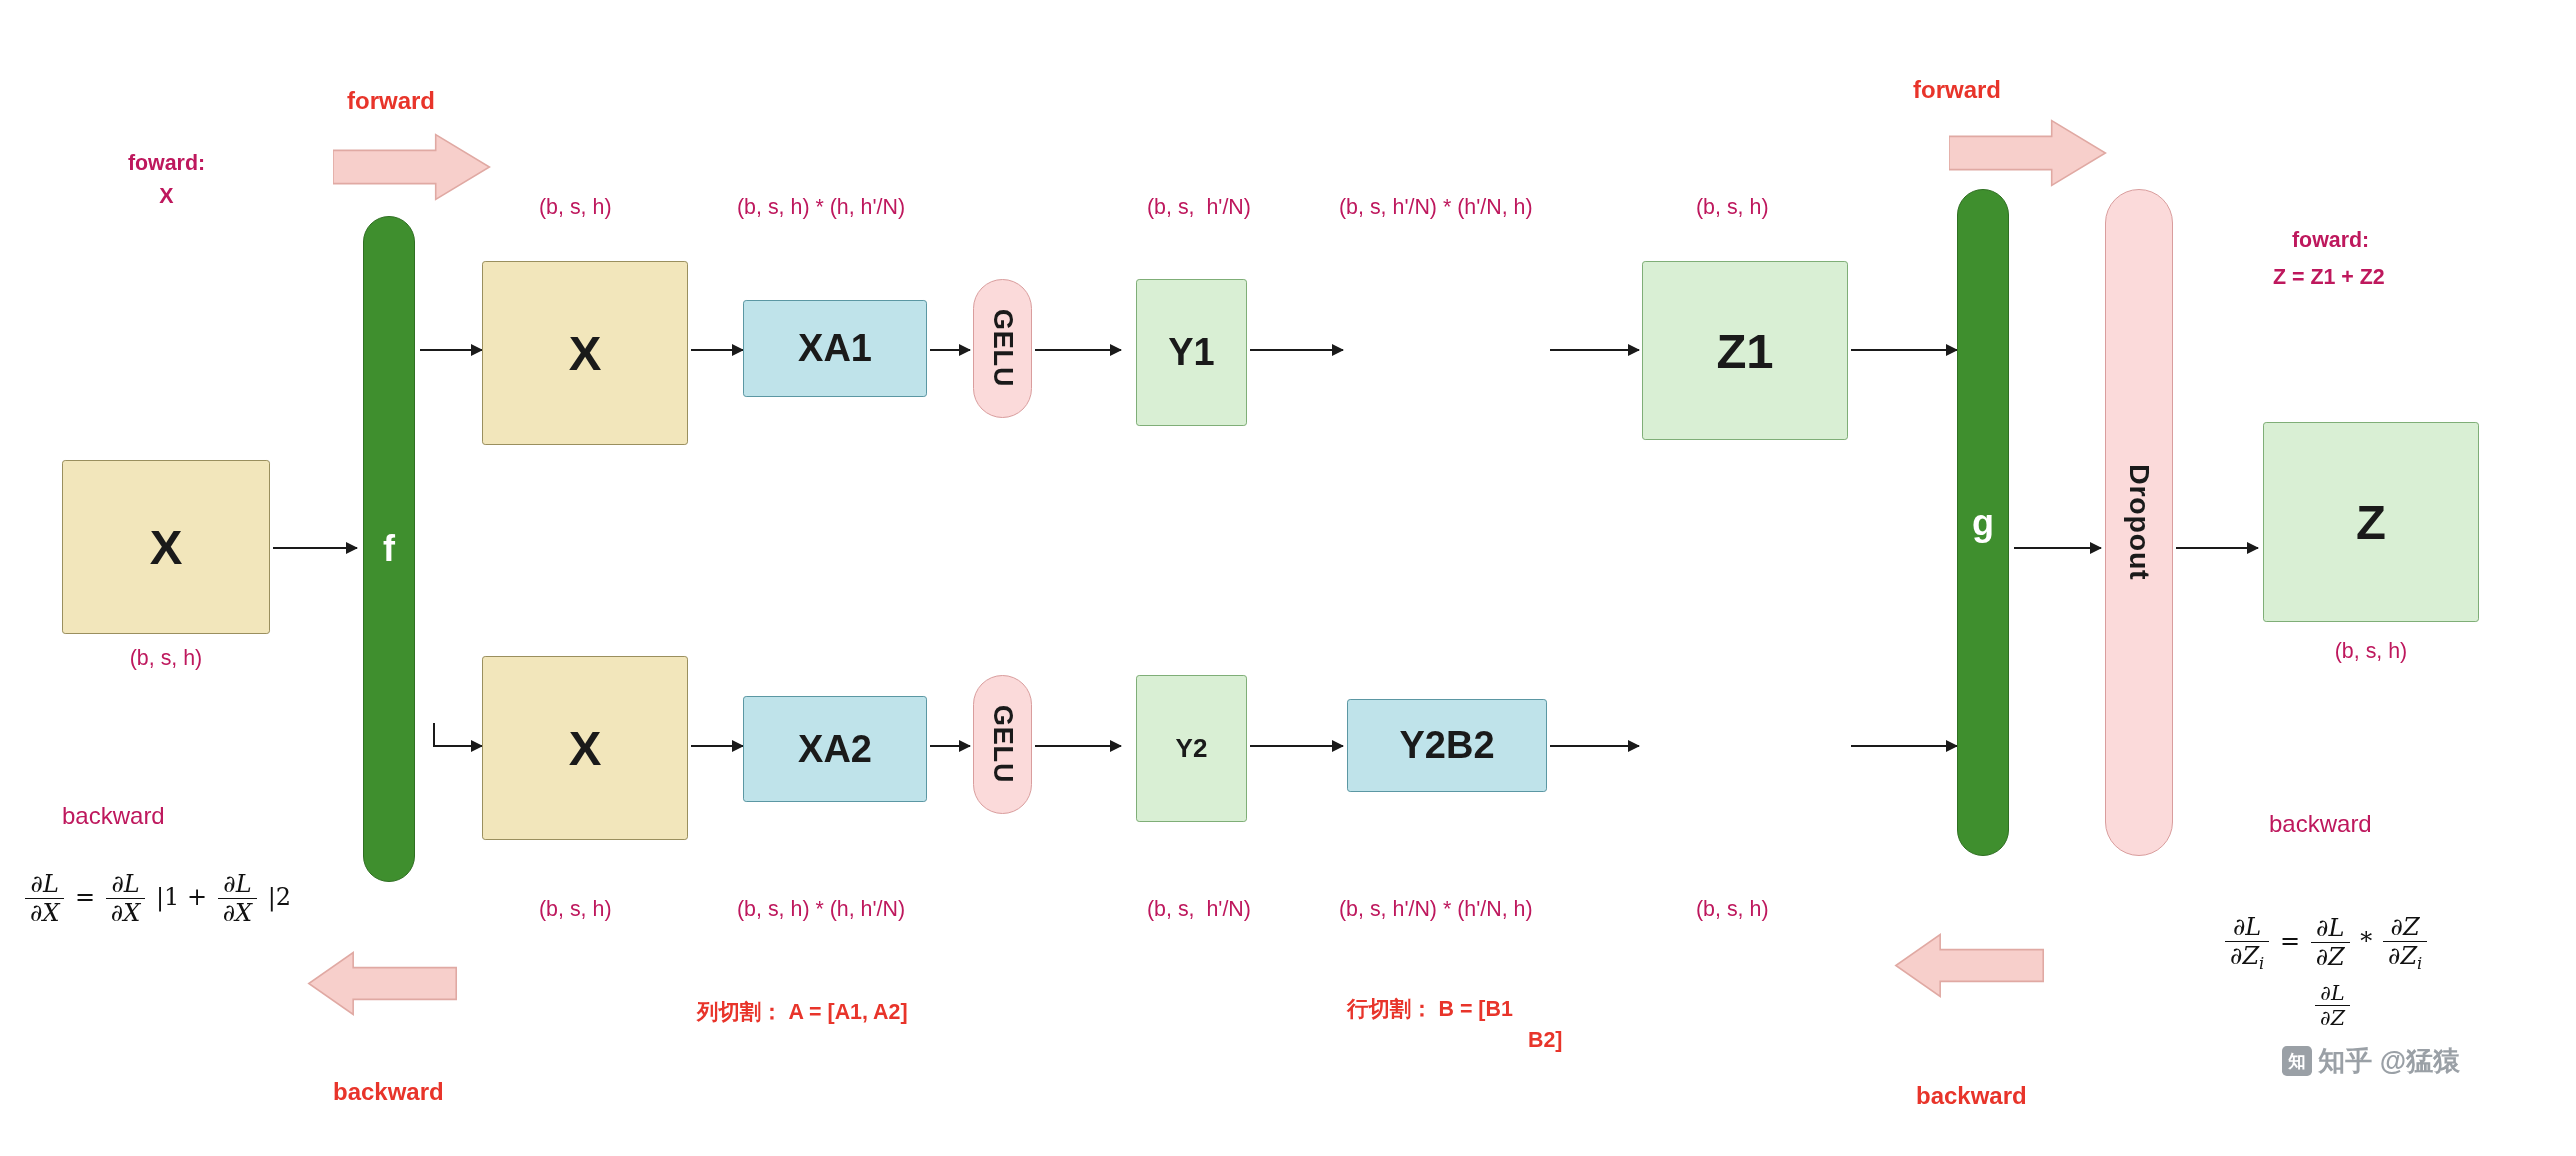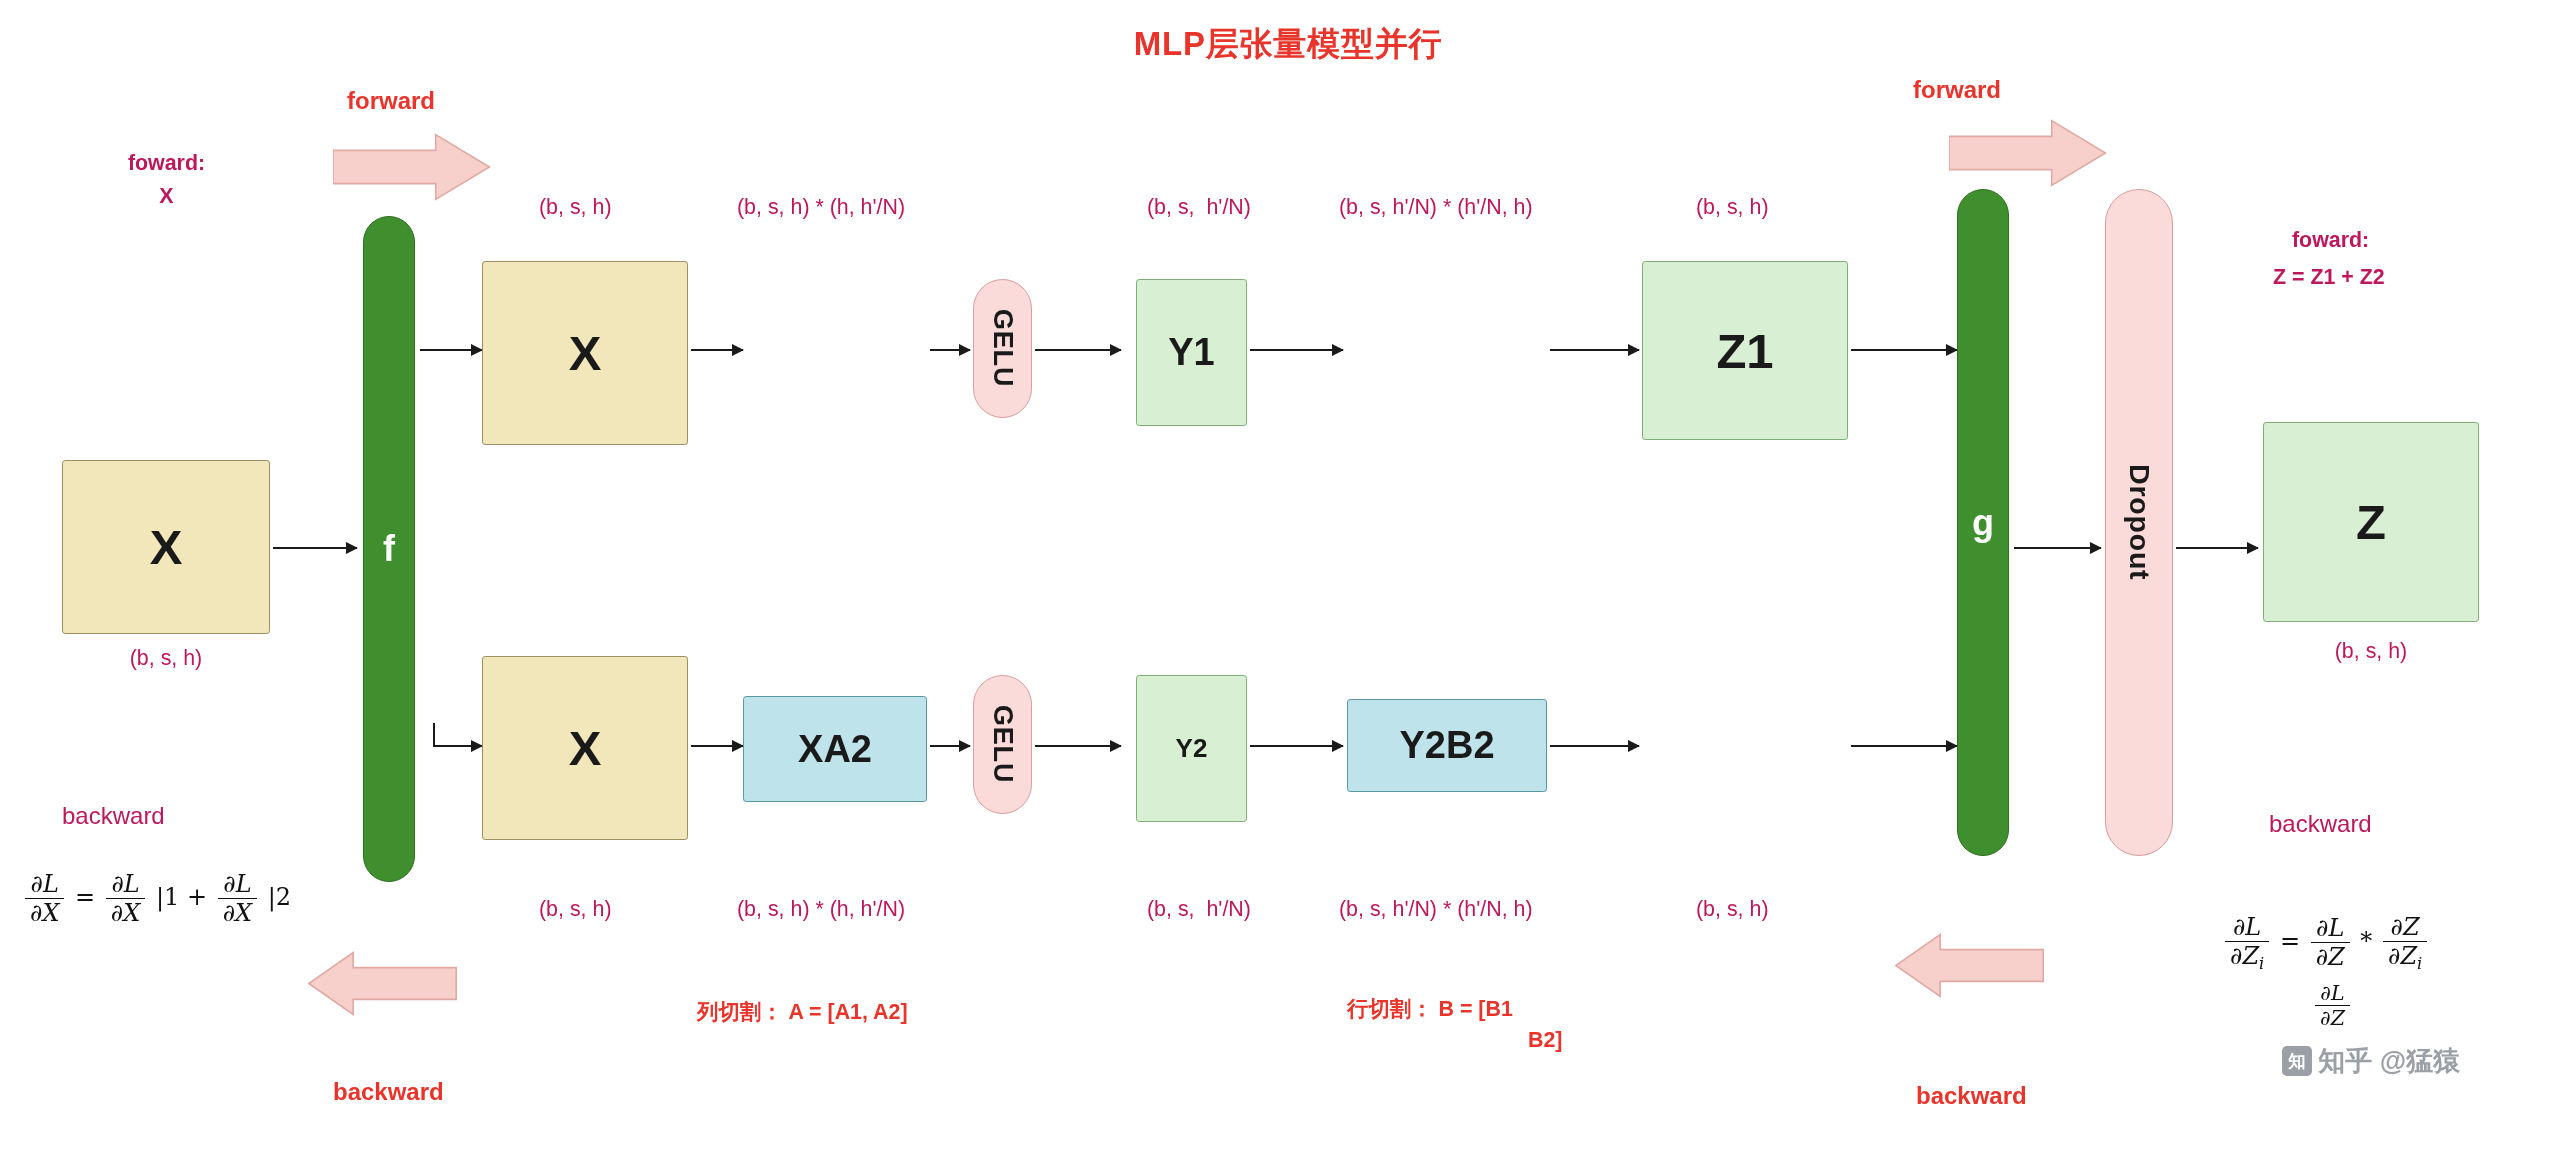--- a/index.html
+++ b/index.html
@@ -136,21 +136,20 @@
     font-size: 17.4px;
     line-height: 30px;
     text-align: center;
   }
 </style>
 </head>
 <body>
 
 <div id="canvas">
 
-  <div class="abs title">MLP层张量模型并行</div>
 
   <div class="abs lab lab-red" style="left:347px; top:87px; font-size:24px;">forward</div>
 
   <div class="abs blockarrow" style="left:333px; top:133px;">
     <svg width="158" height="68" viewBox="0 0 200 86">
       <polygon points="0,22 130,22 130,2 198,43 130,84 130,64 0,64" fill="#f7cfcb" stroke="#e0a9a3" stroke-width="2"></polygon>
     </svg>
   </div>
 
   <div class="abs lab lab-bold lab-center" style="left:95px; top:151px; width:143px;">foward:</div>
@@ -188,20 +187,21 @@
   <div class="abs lab" style="left:1147px; top:195px;">(b, s,  h'/N)</div>
   <div class="abs lab" style="left:1339px; top:195px;">(b, s, h'/N) * (h'/N, h)</div>
   <div class="abs lab" style="left:1696px; top:195px;">(b, s, h)</div>
 
   <div class="abs conn" style="left:420px; top:349px; width:62px;"></div>
 
   <div class="abs box box-yellow" style="left:482px; top:261px; width:206px; height:184px; font-size:49px;">X</div>
 
   <div class="abs conn" style="left:691px; top:349px; width:52px;"></div>
 
+  <div class="abs box box-blue" style="left:743px; top:300px; width:184px; height:97px; font-size:38px;">XA1</div>
 
   <div class="abs conn" style="left:930px; top:349px; width:40px;"></div>
 
   <div class="abs pill pill-pink" style="left:973px; top:279px; width:59px; height:139px; font-size:27px;">
     <span class="vert-text">GELU</span>
   </div>
 
   <div class="abs conn" style="left:1035px; top:349px; width:86px;"></div>
 
   <div class="abs box box-green" style="left:1136px; top:279px; width:111px; height:147px; font-size:38px;">Y1</div>

